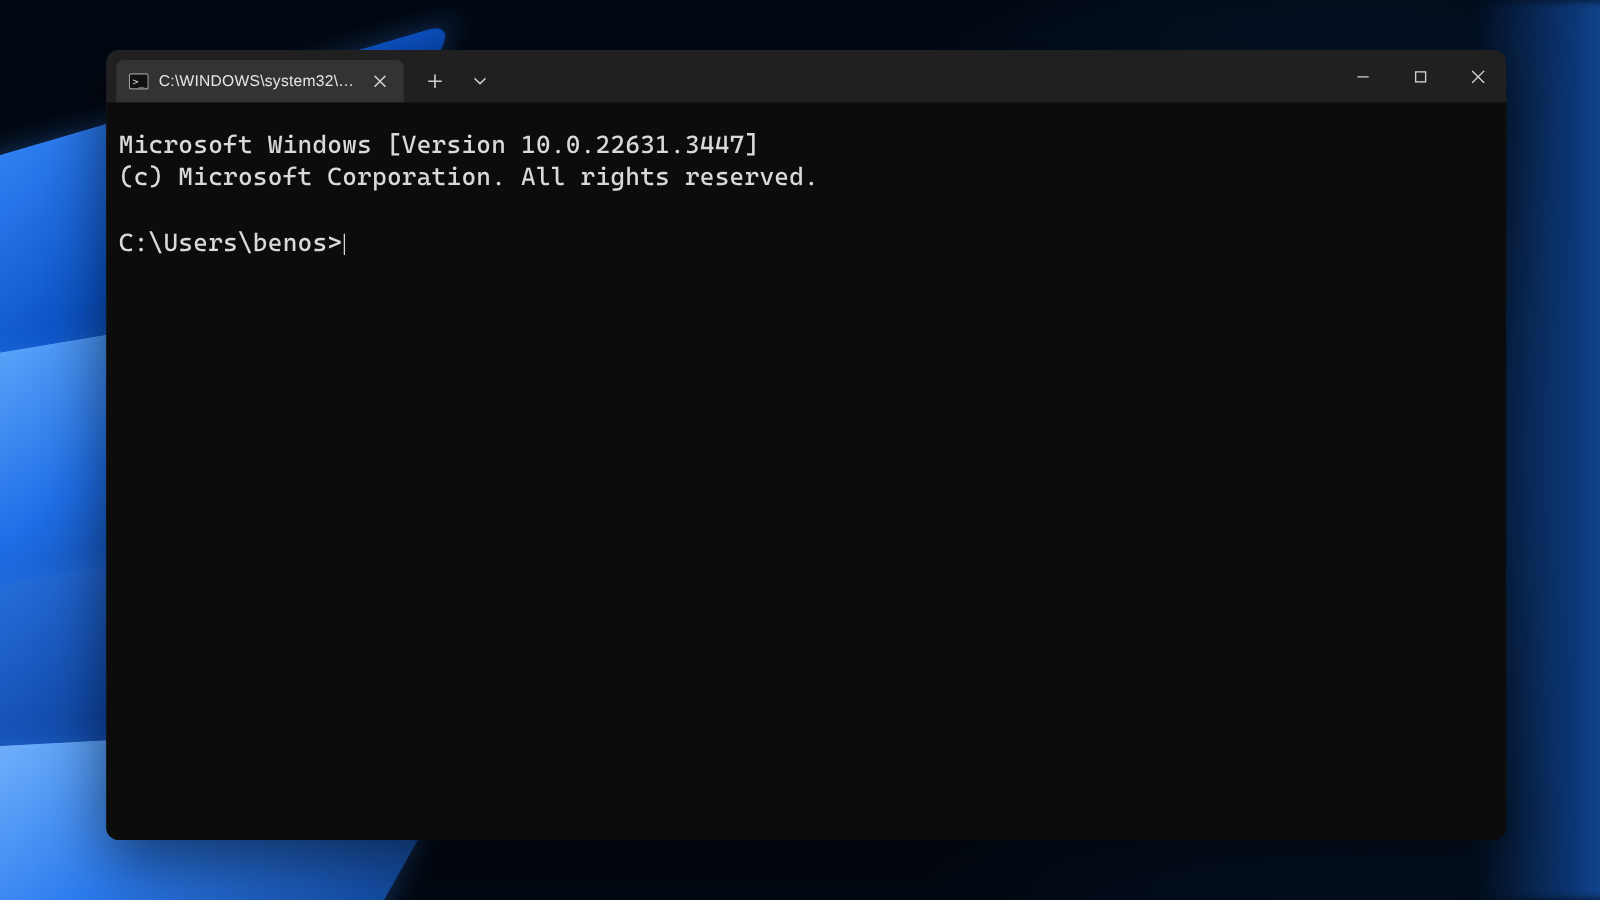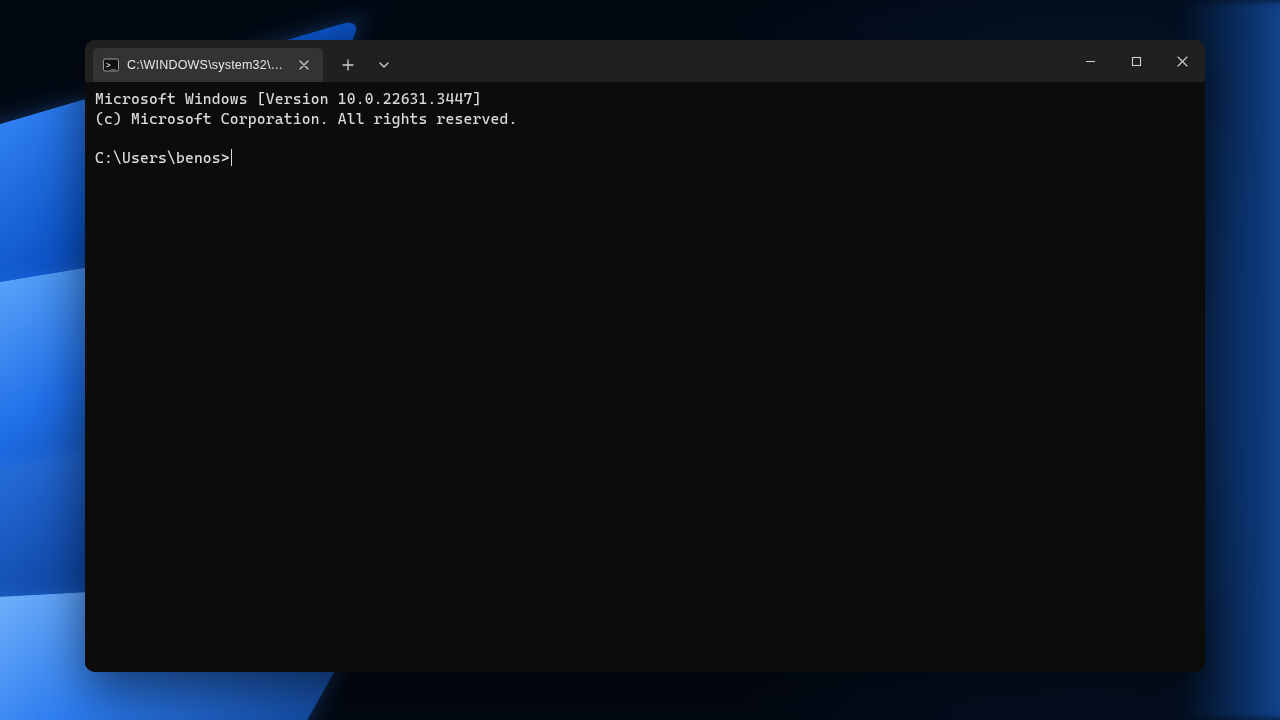--- a/index.html
+++ b/index.html
@@ -90,23 +90,23 @@
     display:flex; align-items:center; justify-content:center;
     color:#d0d0d0;
   }
 
   
   .termbody {
     flex:1 1 auto;
     background:#0c0c0c;
     color:#d9d9d9;
     font-family: Consolas, "Cascadia Mono", monospace;
-    font-size:15px;
+    font-size:20px;
     line-height:1.32;
-    padding:8px 10px;
+    padding:20px 10px;
     white-space:pre;
     letter-spacing:0.2px;
   }
   .cursor {
     display:inline-block;
     width:1.5px; height:17px;
     background:#d9d9d9;
     vertical-align:-3px;
     margin-left:1px;
     animation: blink 1s steps(1) infinite;

